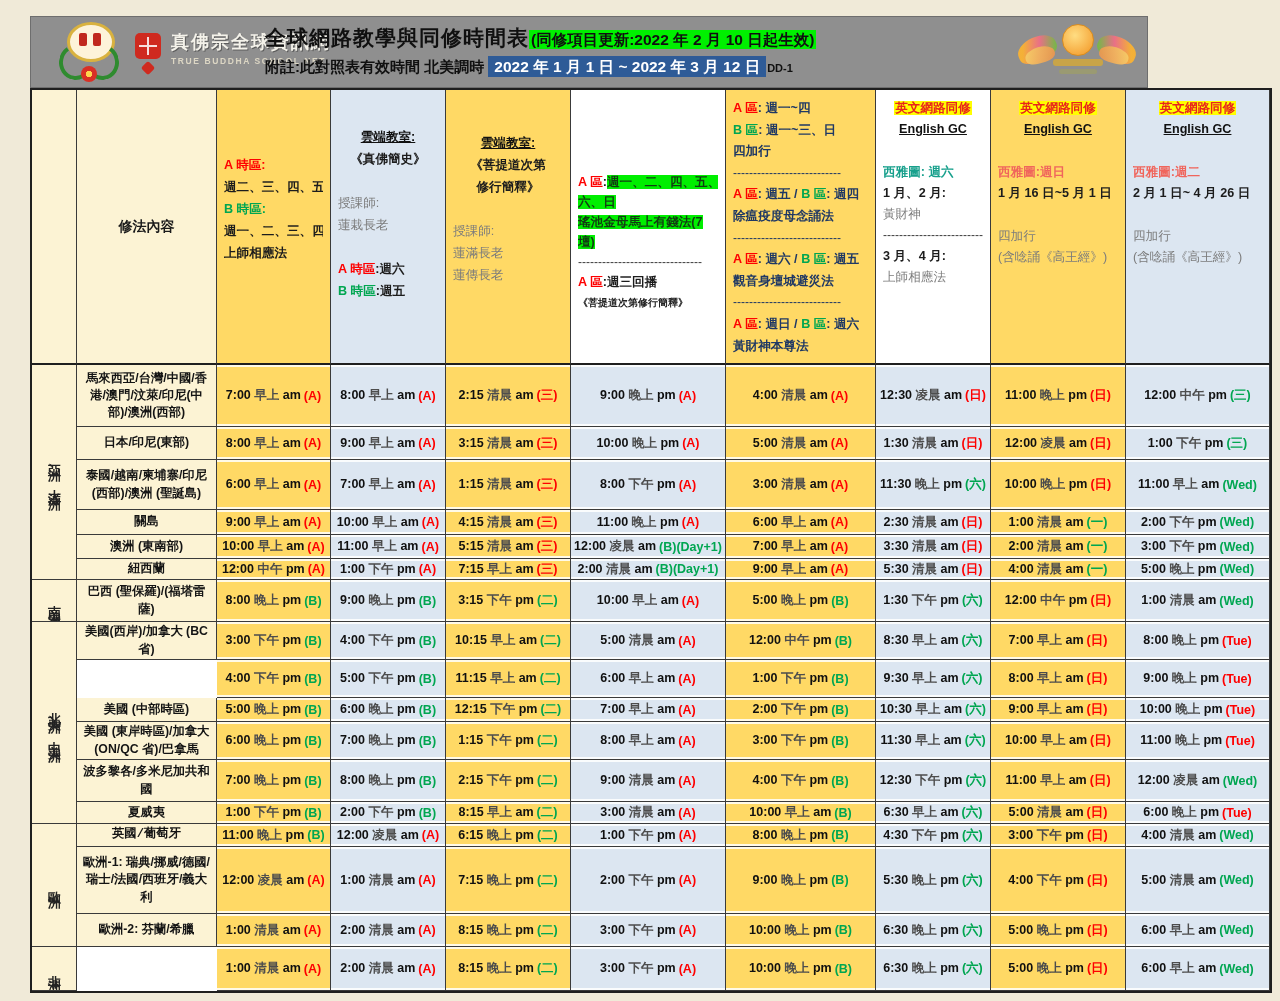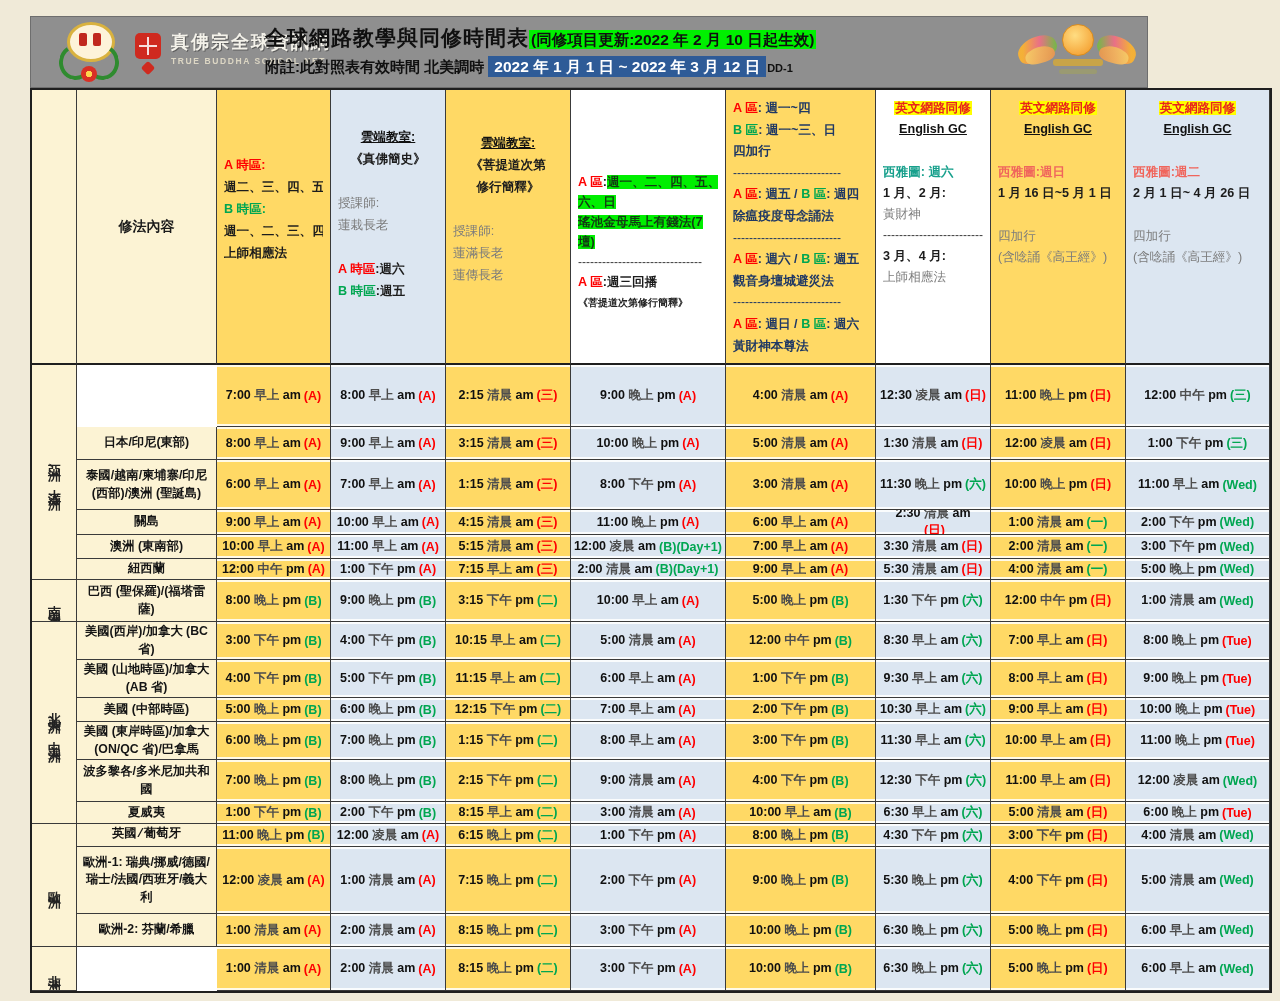--- a/index.html
+++ b/index.html
@@ -208,20 +208,21 @@
     </div>
     <div class="cell region" style="grid-area: 9 / 1 / span 6;">
       <span class="vtext">北美洲、中美洲</span>
     </div>
     <div class="cell region" style="grid-area: 15 / 1 / span 3;">
       <span class="vtext">歐洲</span>
     </div>
     <div class="cell region" style="grid-area: 18 / 1 / span 1;">
       <span class="vtext">非洲</span>
     </div>
+    <div class="cell rlabel" style="grid-area: 2 / 2;">馬來西亞/台灣/中國/香港/澳門/汶萊/印尼(中部)/澳洲(西部)</div>
     <div class="cell dcell bg-y" style="grid-area: 2 / 3;">
       <span>7:00 <span class="w">早上</span> am</span>
       <span class="sfx sr">(A)</span>
     </div>
     <div class="cell dcell bg-lb" style="grid-area: 2 / 4;">
       <span>8:00 <span class="w">早上</span> am</span>
       <span class="sfx sr">(A)</span>
     </div>
     <div class="cell dcell bg-y" style="grid-area: 2 / 5;">
       <span>2:15 <span class="w">清晨</span> am</span>
@@ -327,21 +328,21 @@
       <span class="sfx sr">(三)</span>
     </div>
     <div class="cell dcell bg-lb" style="grid-area: 5 / 6;">
       <span>11:00 <span class="w">晚上</span> pm</span>
       <span class="sfx sr">(A)</span>
     </div>
     <div class="cell dcell bg-y" style="grid-area: 5 / 7;">
       <span>6:00 <span class="w">早上</span> am</span>
       <span class="sfx sr">(A)</span>
     </div>
-    <div class="cell dcell bg-lb" style="grid-area: 5 / 8; flex-direction: column;">
+    <div class="cell dcell bg-lb" style="grid-area: 5 / 8;">
       <span>2:30 <span class="w">清晨</span> am</span>
       <span class="sfx sr">(日)</span>
     </div>
     <div class="cell dcell bg-y" style="grid-area: 5 / 9;">
       <span>1:00 <span class="w">清晨</span> am</span>
       <span class="sfx sg">(一)</span>
     </div>
     <div class="cell dcell bg-lb" style="grid-area: 5 / 10;">
       <span>2:00 <span class="w">下午</span> pm</span>
       <span class="sfx sg">(Wed)</span>
@@ -471,21 +472,20 @@
       <span class="sfx sg">(六)</span>
     </div>
     <div class="cell dcell bg-y" style="grid-area: 9 / 9;">
       <span>7:00 <span class="w">早上</span> am</span>
       <span class="sfx sr">(日)</span>
     </div>
     <div class="cell dcell bg-lb" style="grid-area: 9 / 10;">
       <span>8:00 <span class="w">晚上</span> pm</span>
       <span class="sfx sr">(Tue)</span>
     </div>
-    <div class="cell rlabel" style="grid-area: 10 / 2;">美國 (山地時區)/加拿大 (AB 省)</div>
     <div class="cell dcell bg-y" style="grid-area: 10 / 3;">
       <span>4:00 <span class="w">下午</span> pm</span>
       <span class="sfx sg">(B)</span>
     </div>
     <div class="cell dcell bg-lb" style="grid-area: 10 / 4;">
       <span>5:00 <span class="w">下午</span> pm</span>
       <span class="sfx sg">(B)</span>
     </div>
     <div class="cell dcell bg-y" style="grid-area: 10 / 5;">
       <span>11:15 <span class="w">早上</span> am</span>

